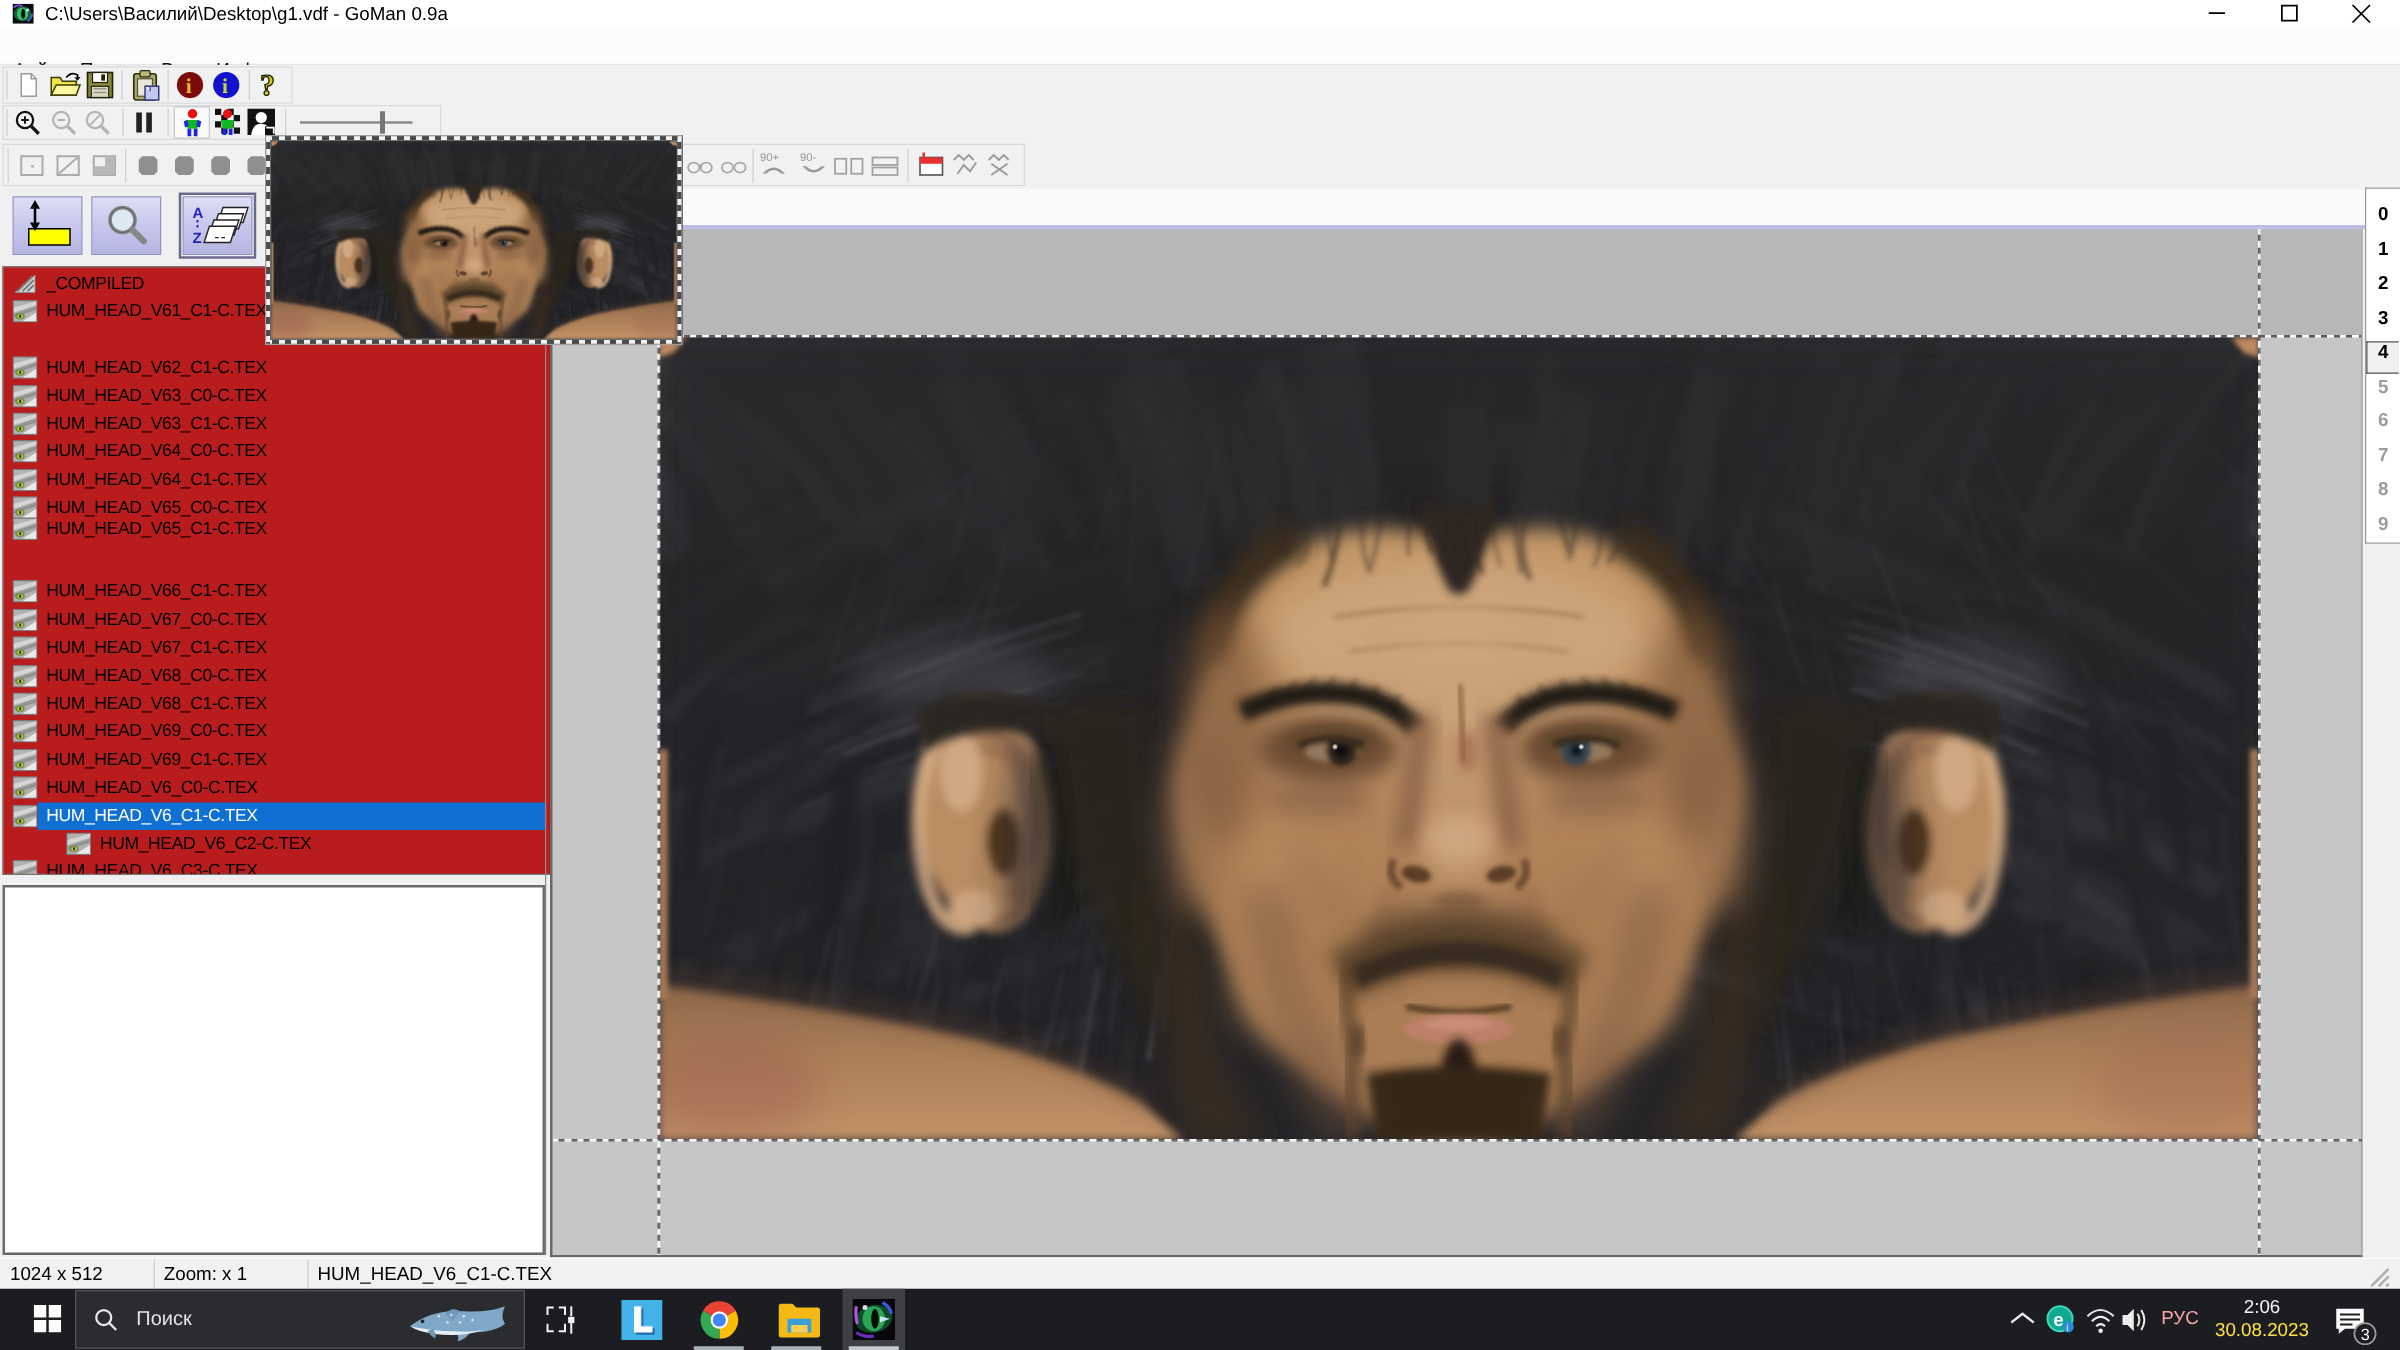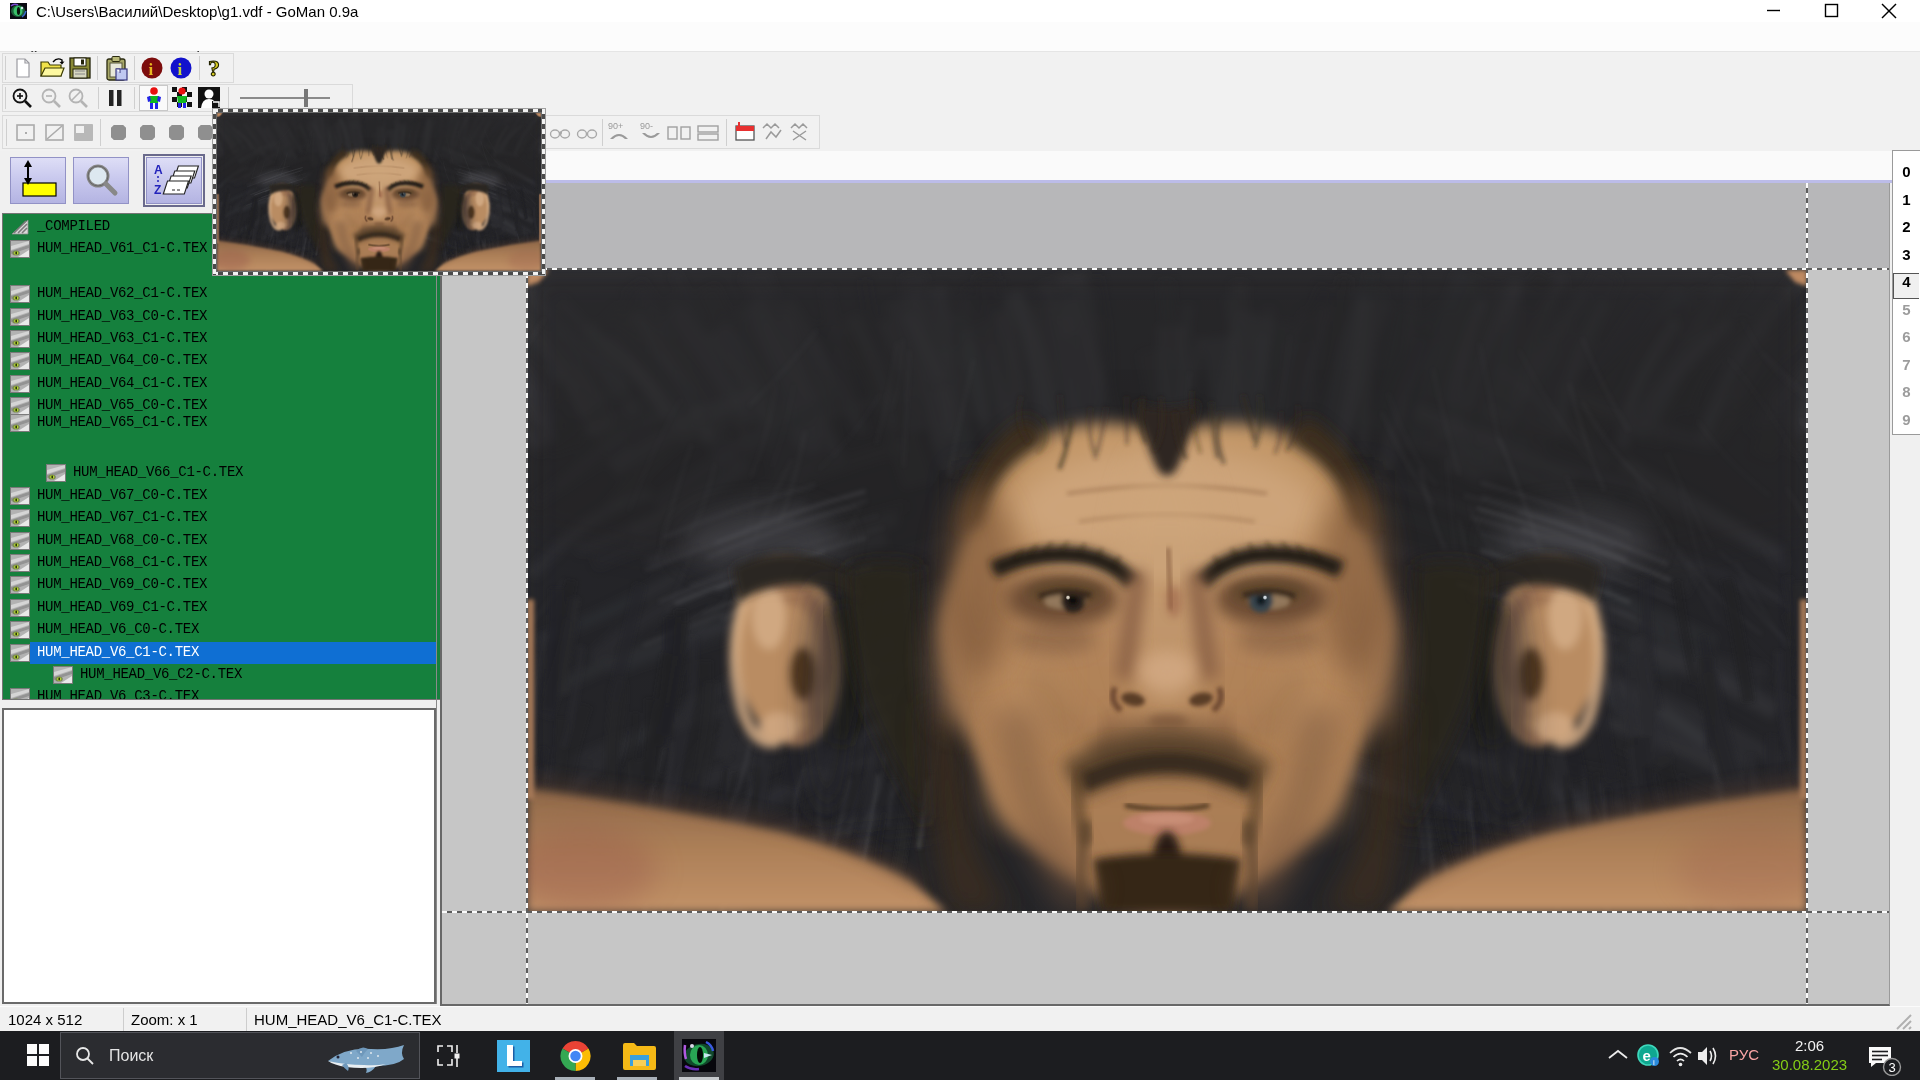--- a/index.html
+++ b/index.html
@@ -14,21 +14,21 @@
   #tb1 { position:absolute; left:0; top:52px; width:1920px; height:32px; background:#f1f1f1; }
   #tb2 { position:absolute; left:0; top:84px; width:1920px; height:29px; background:#f1f1f1; }
   #tb3 { position:absolute; left:0; top:113px; width:1920px; height:38px; background:#f1f1f1; }
   #strip { position:absolute; left:437px; top:151px; width:1483px; height:29px; background:#fafafa; }
   #lavline { position:absolute; left:437px; top:180px; width:1483px; height:3px; background:#bcbce8; }
   
   #leftpanel { position:absolute; left:0; top:151px; width:437px; height:855px; background:#f0f0f0; }
   .lbtn { position:absolute; top:6px; width:56px; height:47px; border:1px solid #9292c6;
     background:linear-gradient(#dedef6,#c9c9ee 45%,#b4b4e2); }
   #filelist { position:absolute; left:2px; top:62px; width:496px; height:487px;
-    background:#15803d; border:1px solid #747474; overflow:hidden;font-family:Liberation Mono, monospace; }
+    background:#b91c1c; border:1px solid #747474; overflow:hidden; }
   .row { position:absolute; left:1px; width:431px; height:22px; font-size:14px; letter-spacing:-0.3px; color:#000; }
   .rowsel { position:absolute; left:26px; top:0; width:406px; height:22px; background:#0f6fd3; }
   .rowtext { position:absolute; left:33px; top:2px; white-space:nowrap; }
   .ficon { position:absolute; left:6px; top:2px; width:20px; height:18px; }
   #emptypanel { position:absolute; left:2px; top:557px; width:434px; height:296px;
     background:#ffffff; border:2px solid #6a6a6a; }
   
   #canvas { position:absolute; left:440px; top:183px; width:1450px; height:823px;
     background:#c6c6c6; border-left:2px solid #686868; border-bottom:2px solid #686868; border-right:1px solid #9a9a9a; overflow:hidden; }
   #canvtop { position:absolute; left:0px; top:0px; width:1451px; height:85px; background:#b7b7b9; }
@@ -418,21 +418,21 @@
  <rect x="0.5" y="0.5" width="19" height="17" fill="#b2b2b2" stroke="#7a7a7a"></rect>
  <path d="M1 6 L19 1 L19 4 L1 10 Z" fill="#d5d5d5"></path>
  <path d="M1 11 L19 5 L19 8 L1 14 Z" fill="#939393"></path>
  <path d="M8 17 L19 10 L19 17 Z" fill="#e9e9e9"></path>
  <ellipse cx="6" cy="13" rx="3.8" ry="2.6" fill="#7a8a55"></ellipse>
  <ellipse cx="6.2" cy="13" rx="2.2" ry="1.7" fill="#b6d82a"></ellipse>
  <ellipse cx="6.2" cy="13" rx="0.8" ry="1.4" fill="#1a2408"></ellipse>
 </svg>
         <span class="rowtext" style="">HUM_HEAD_V65_C1-C.TEX</span>
       </div>
-      <div class="row" style="top:248.39999999999998px;margin-left:36px;">
+      <div class="row" style="top:248.39999999999998px;">
         <svg class="ficon" viewBox="0 0 20 18">
  <rect x="0.5" y="0.5" width="19" height="17" fill="#b2b2b2" stroke="#7a7a7a"></rect>
  <path d="M1 6 L19 1 L19 4 L1 10 Z" fill="#d5d5d5"></path>
  <path d="M1 11 L19 5 L19 8 L1 14 Z" fill="#939393"></path>
  <path d="M8 17 L19 10 L19 17 Z" fill="#e9e9e9"></path>
  <ellipse cx="6" cy="13" rx="3.8" ry="2.6" fill="#7a8a55"></ellipse>
  <ellipse cx="6.2" cy="13" rx="2.2" ry="1.7" fill="#b6d82a"></ellipse>
  <ellipse cx="6.2" cy="13" rx="0.8" ry="1.4" fill="#1a2408"></ellipse>
 </svg>
         <span class="rowtext" style="">HUM_HEAD_V66_C1-C.TEX</span>
@@ -1499,21 +1499,21 @@
     </g>
     <circle cx="12.5" cy="19.5" r="1.8" fill="#ededed"></circle>
   </svg>
   <svg class="abs" style="left:1696px;top:14px" width="24" height="22" viewBox="0 0 24 22">
     <path d="M2 7 L6 7 L11 2 L11 20 L6 15 L2 15 Z" fill="#ededed"></path>
     <path d="M14 6 Q17 11 14 16" fill="none" stroke="#ededed" stroke-width="1.6"></path>
     <path d="M17 3 Q22 11 17 19" fill="none" stroke="#ededed" stroke-width="1.6"></path>
   </svg>
   <div class="tbtext" style="left:1729px;top:15px;font-size:15px;color:#fca5a5">РУС</div>
   <div class="tbtext" style="left:1795px;top:6px;font-size:15px;color:#f2f2f2">2:06</div>
-  <div class="tbtext" style="left:1772px;top:25px;font-size:15px;color:#84cc16">30.08.2023</div>
+  <div class="tbtext" style="left:1772px;top:25px;font-size:15px;color:#fde047">30.08.2023</div>
   <svg class="abs" style="left:1868px;top:15px" width="36" height="30" viewBox="0 0 36 30">
     <path d="M1 1 L23 1 L23 17 L8 17 L3 21 L3 17 L1 17 Z" fill="#fafafa"></path>
     <g stroke="#1c1d20" stroke-width="1.6">
       <line x1="4" y1="5.5" x2="20" y2="5.5"></line>
         <line x1="4" y1="9.5" x2="20" y2="9.5"></line>
         <line x1="4" y1="13.5" x2="14" y2="13.5"></line>
     </g>
     <circle cx="24" cy="21" r="8.5" fill="#1c1d20" stroke="#9a9a9a" stroke-width="1.4"></circle>
     <text x="20.5" y="26" font-size="13" fill="#fff" font-family="Liberation Sans">3</text>
   </svg>

